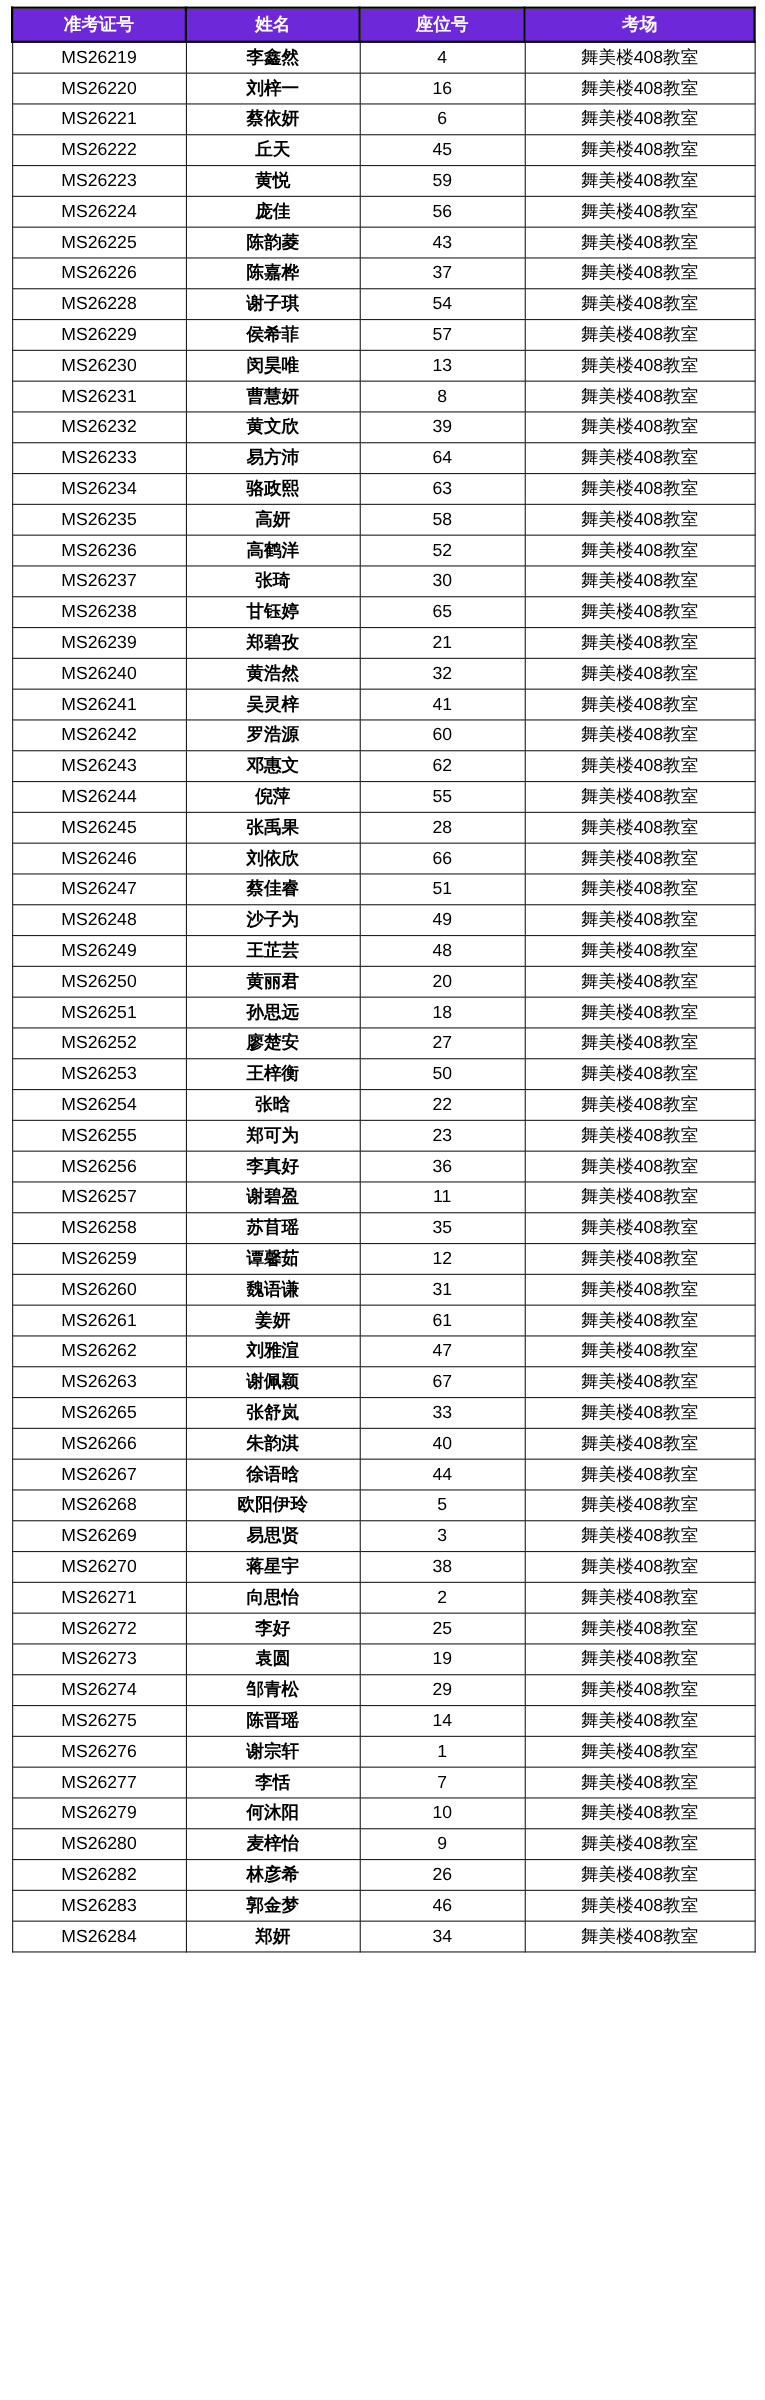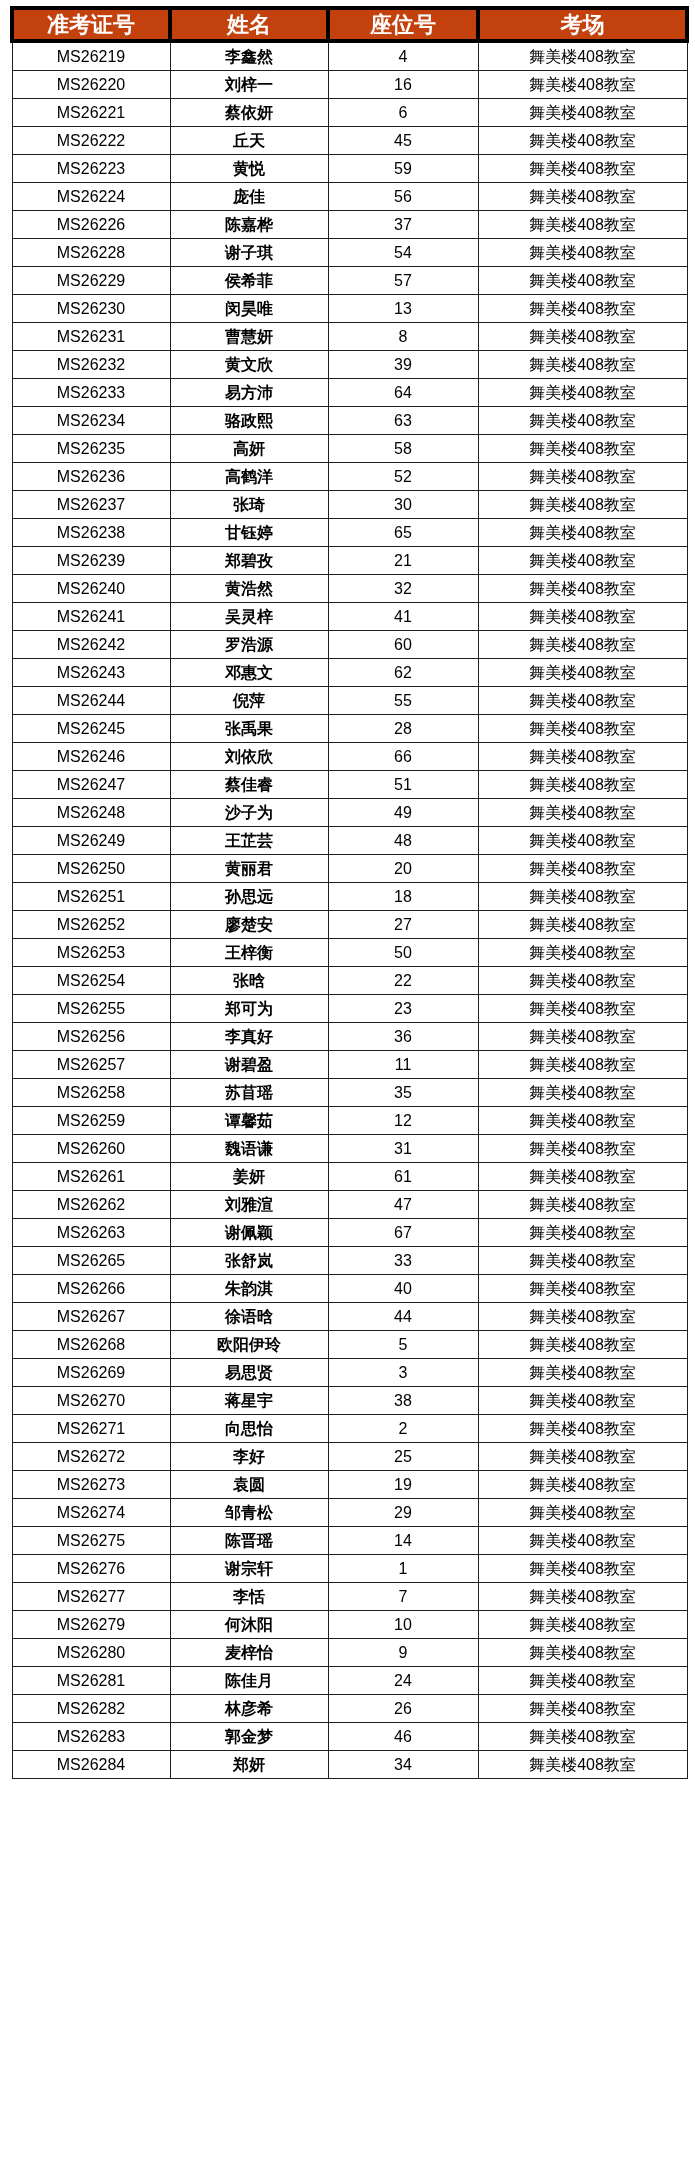--- a/index.html
+++ b/index.html
@@ -27,27 +27,27 @@
     height: 27px;
     line-height: 27px;
     text-align: center;
     font-size: 16px;
     color: #000000;
     padding: 0;
     overflow: hidden;
     white-space: nowrap;
   }
   table.exam-table thead th {
-    background: #c2410c;
+    background: #6d28d9;
     color: #ffffff;
     font-weight: bold;
-    font-size: 22px;
+    font-size: 16px;
     height: 29px;
     line-height: 29px;
-    border: 4px solid #000000;
+    border: 2px solid #000000;
   }
   col.c-id { width: 158px; }
   col.c-name { width: 158px; }
   col.c-seat { width: 150px; }
   col.c-room { width: 209px; }
 
   td.cell-id { font-size: 16px; letter-spacing: 0px; }
   td.cell-name { font-weight: bold; font-size: 16px; }
   td.cell-seat { font-size: 16px; }
   td.cell-room { font-size: 16px; }
@@ -102,20 +102,26 @@
           <td class="cell-seat">59</td>
           <td class="cell-room">舞美楼408教室</td>
         </tr>
         <tr>
           <td class="cell-id">MS26224</td>
           <td class="cell-name">庞佳</td>
           <td class="cell-seat">56</td>
           <td class="cell-room">舞美楼408教室</td>
         </tr>
         <tr>
+          <td class="cell-id">MS26225</td>
+          <td class="cell-name">陈韵菱</td>
+          <td class="cell-seat">43</td>
+          <td class="cell-room">舞美楼408教室</td>
+        </tr>
+        <tr>
           <td class="cell-id">MS26226</td>
           <td class="cell-name">陈嘉桦</td>
           <td class="cell-seat">37</td>
           <td class="cell-room">舞美楼408教室</td>
         </tr>
         <tr>
           <td class="cell-id">MS26228</td>
           <td class="cell-name">谢子琪</td>
           <td class="cell-seat">54</td>
           <td class="cell-room">舞美楼408教室</td>
@@ -411,26 +417,20 @@
         <tr>
           <td class="cell-id">MS26279</td>
           <td class="cell-name">何沐阳</td>
           <td class="cell-seat">10</td>
           <td class="cell-room">舞美楼408教室</td>
         </tr>
         <tr>
           <td class="cell-id">MS26280</td>
           <td class="cell-name">麦梓怡</td>
           <td class="cell-seat">9</td>
-          <td class="cell-room">舞美楼408教室</td>
-        </tr>
-        <tr>
-          <td class="cell-id">MS26281</td>
-          <td class="cell-name">陈佳月</td>
-          <td class="cell-seat">24</td>
           <td class="cell-room">舞美楼408教室</td>
         </tr>
         <tr>
           <td class="cell-id">MS26282</td>
           <td class="cell-name">林彦希</td>
           <td class="cell-seat">26</td>
           <td class="cell-room">舞美楼408教室</td>
         </tr>
         <tr>
           <td class="cell-id">MS26283</td>

